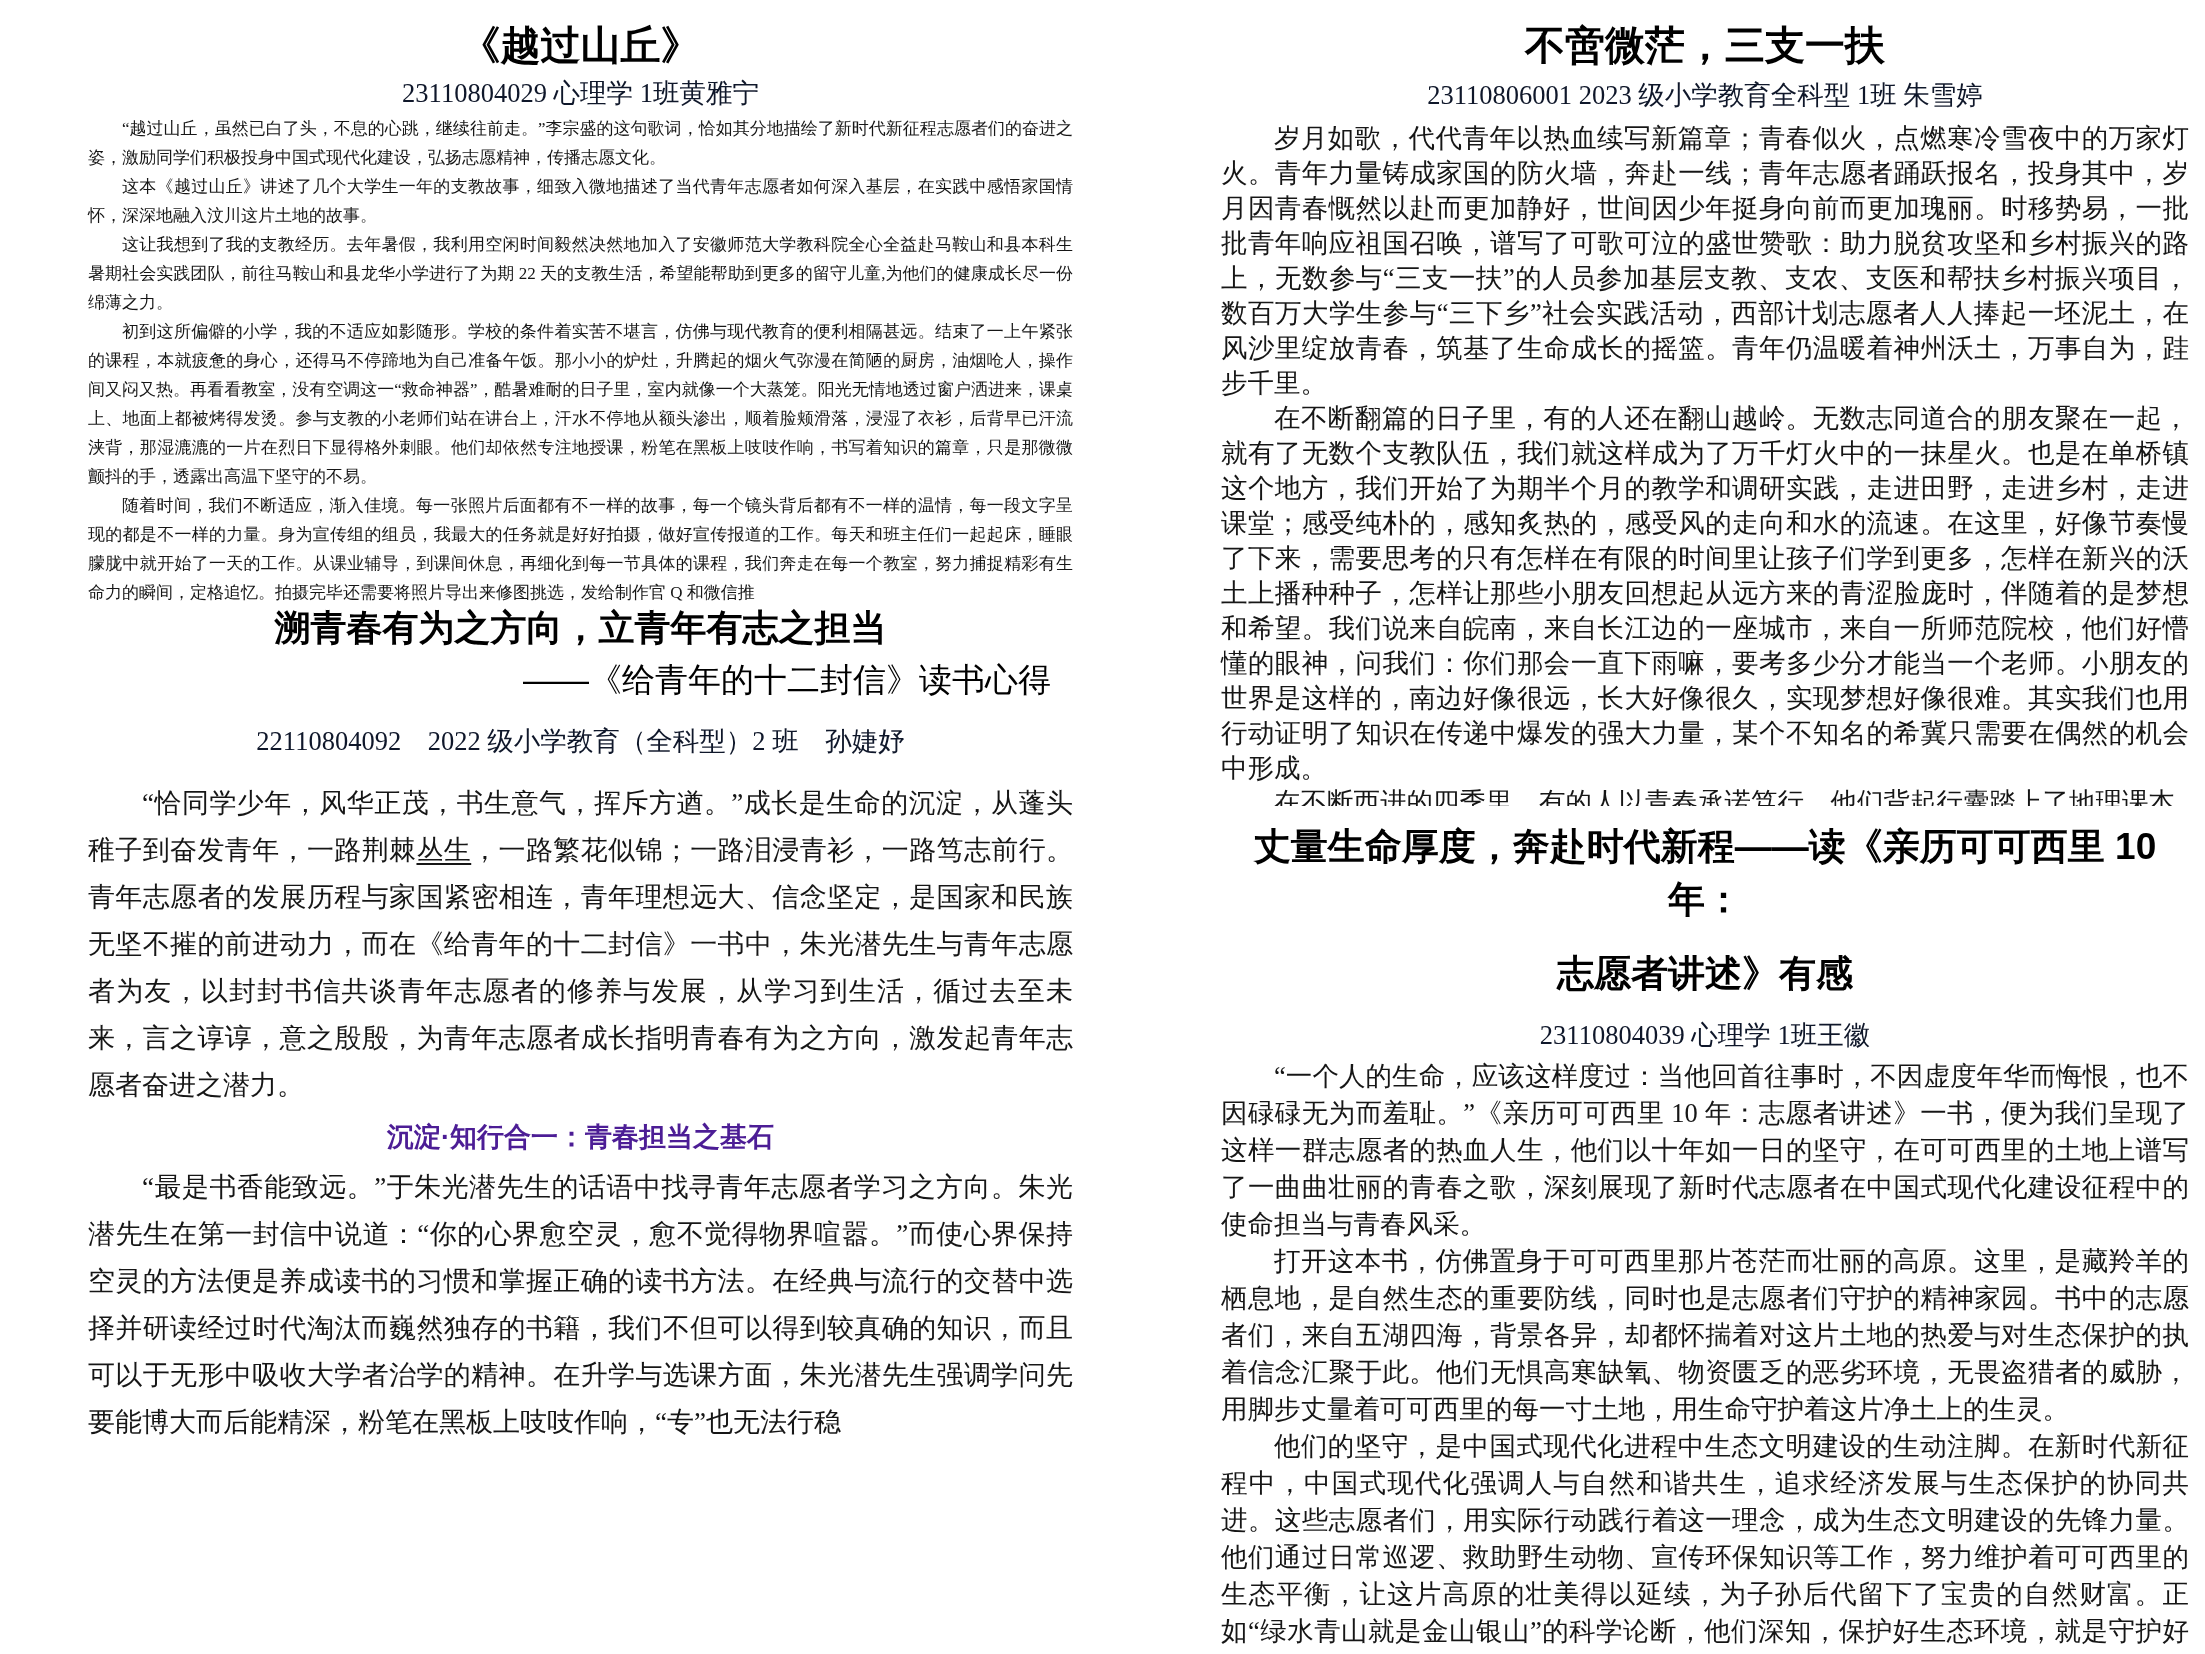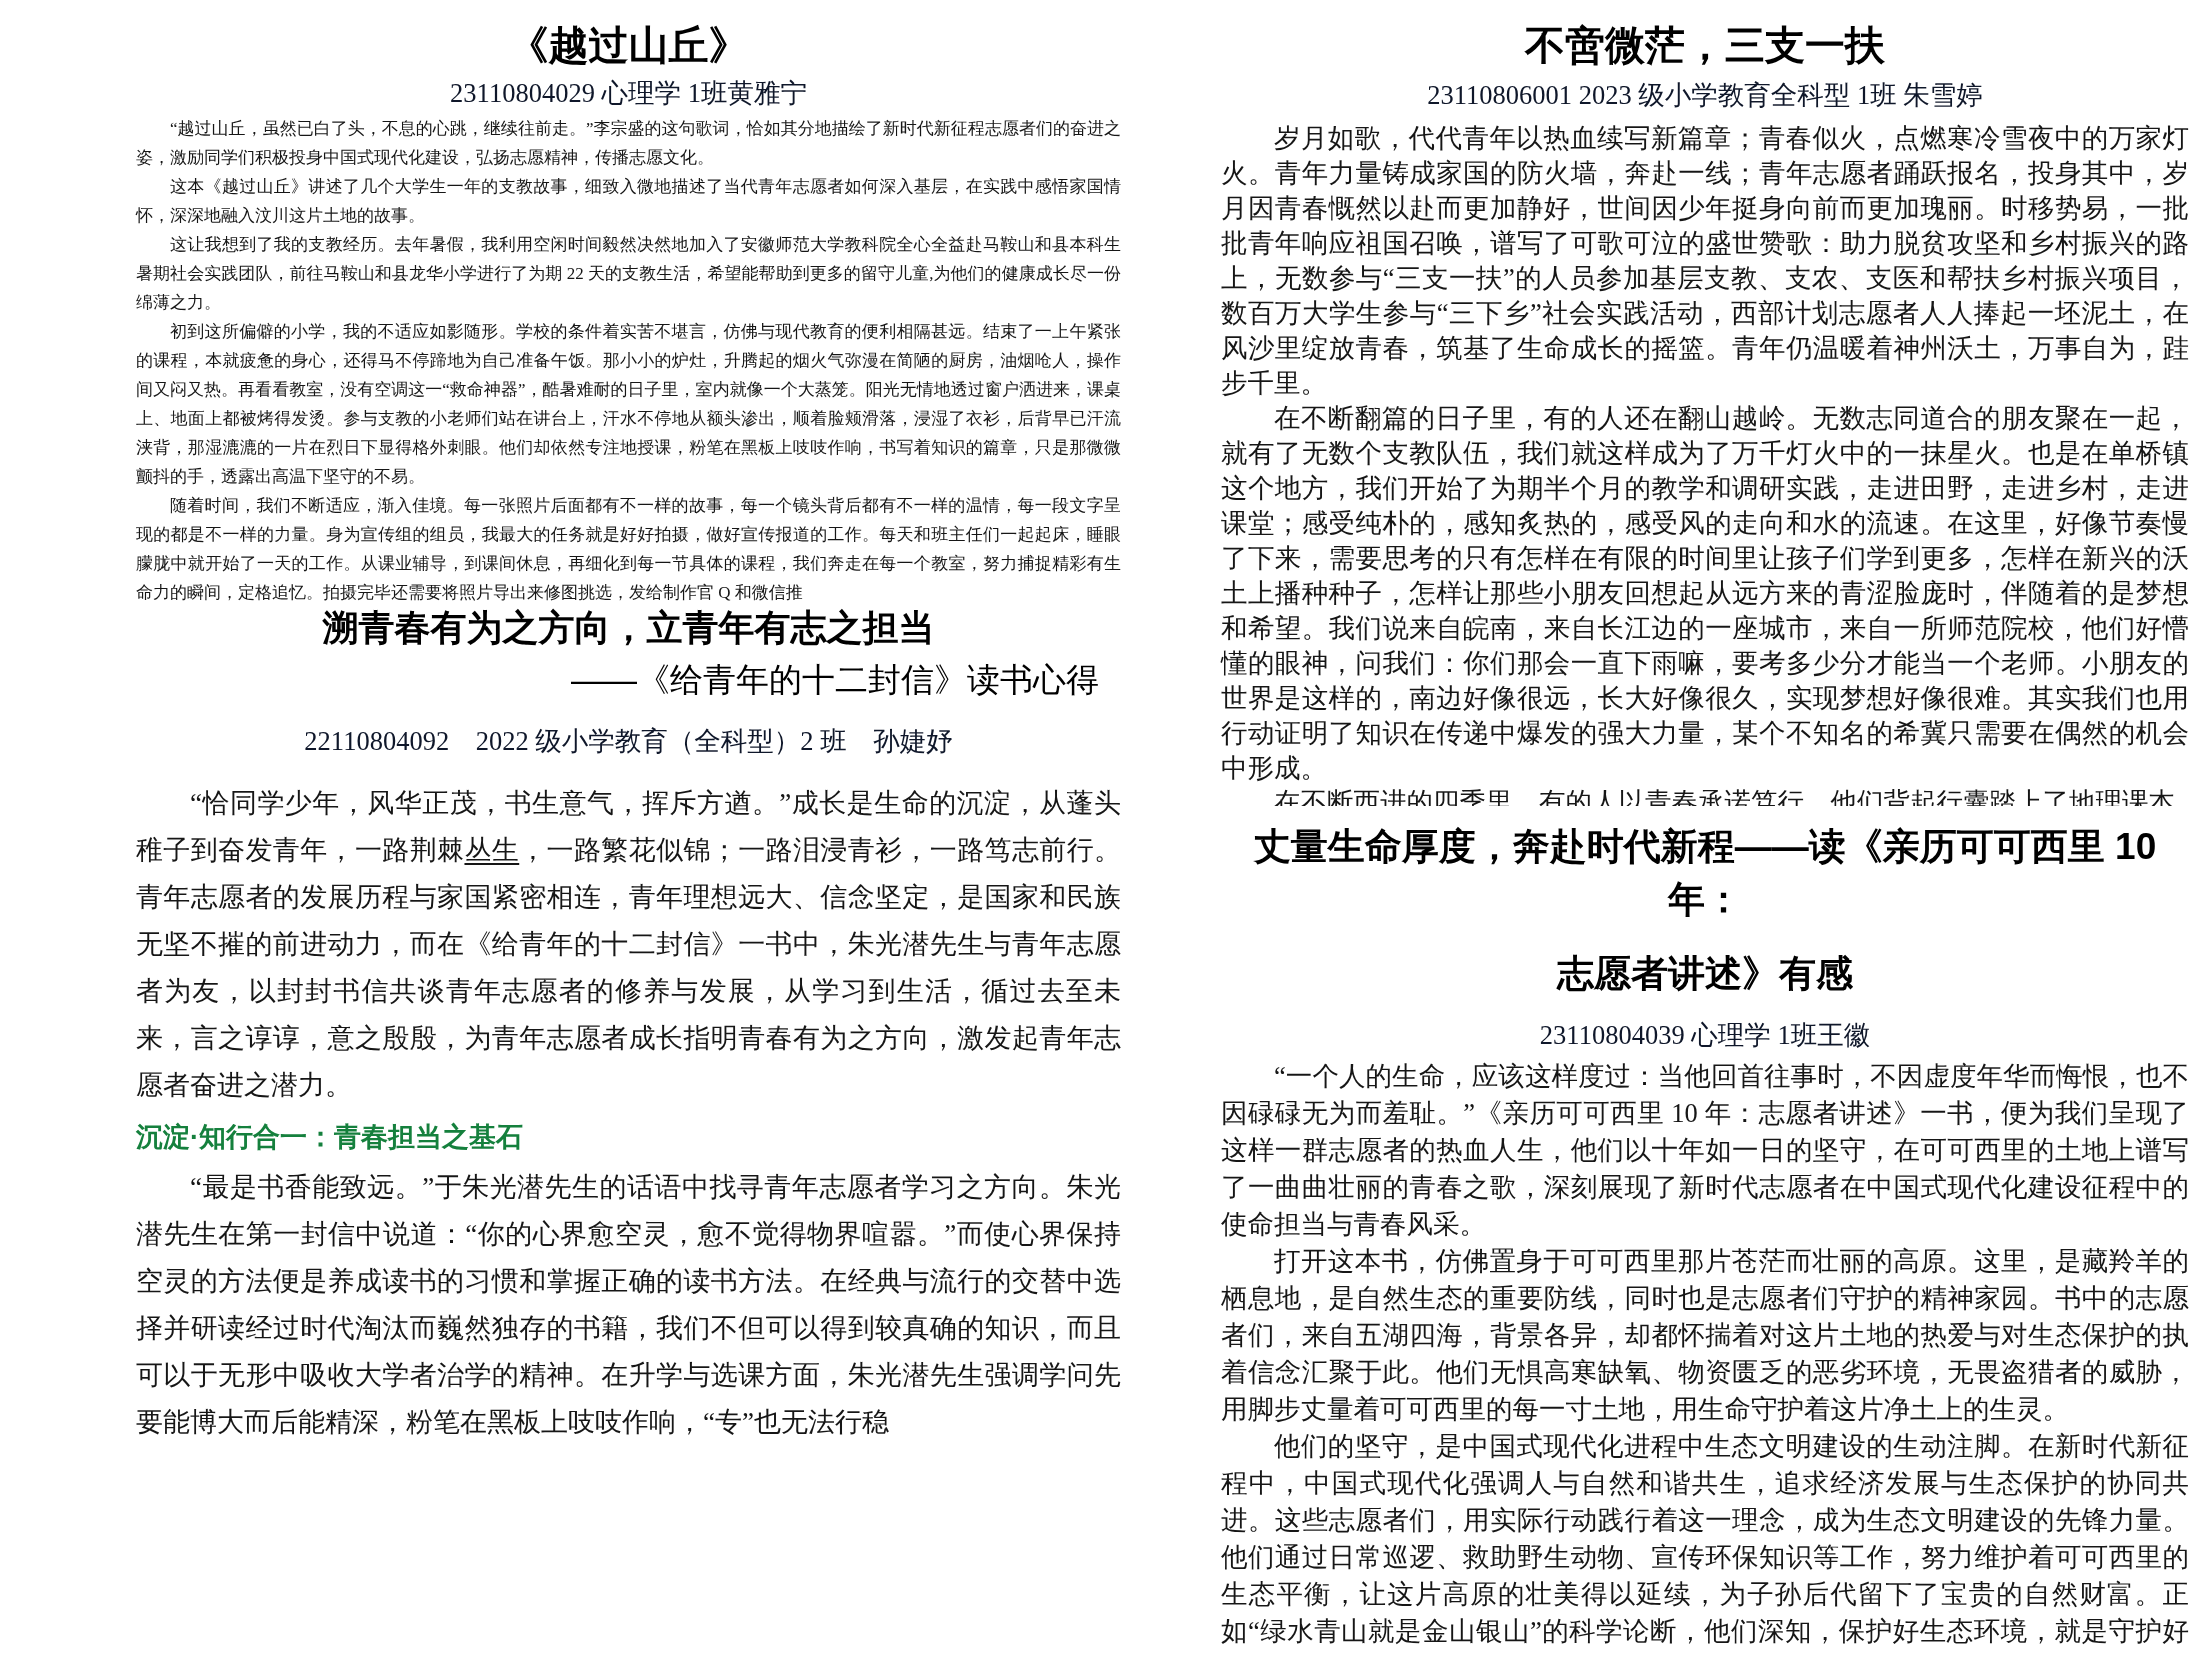--- a/index.html
+++ b/index.html
@@ -6,21 +6,21 @@
   .sheet {
     position: relative;
     width: 2206px;
     height: 1654px;
     background: #ffffff;
     overflow: hidden;
     color: #161616;
     font-family: "Liberation Serif", "DejaVu Serif", serif;
   }
   .col { position: absolute; top: 0; }
-  .col-left  { left: 88px;  width: 985px; margin-left: 48px; }
+  .col-left  { left: 88px;  width: 985px; }
   .col-right { left: 1221px; width: 968px; }
 
   .doc-title {
     text-align: center;
     font-weight: bold;
     color: #000;
   }
   .t-serif { font-family: "Liberation Serif", "DejaVu Serif", serif; font-size: 40px; line-height: 49px; margin-top: 21px; }
   .t-sans  { font-family: "Liberation Sans", "DejaVu Sans", sans-serif; }
 
@@ -48,26 +48,26 @@
     font-weight: normal;
     font-size: 33px;
     line-height: 39px;
     font-family: "Liberation Sans", "DejaVu Sans", sans-serif;
     color: #000;
   }
   .a2-byline { margin-top: 26.5px; }
   .a2-body { margin-top: 23px; font-size: 27px; line-height: 47px; }
   .a2-subheading {
     margin-top: 8.8px;
-    text-align: left;
+    text-align: center;
     font-weight: bold;
     font-size: 27px;
     line-height: 39px;
     font-family: "Liberation Sans", "DejaVu Sans", sans-serif;
-    color: #15803d;
+    color: #4c1d95;
   }
   .a2-body2 { margin-top: 7px; font-size: 27px; line-height: 47px; }
 
   .a3-title { font-size: 40px; line-height: 49px; margin-top: 21px; }
   .a3-byline { margin-top: 8.8px; }
   .a3-body { margin-top: 10.6px; font-size: 26.5px; line-height: 35px; }
   .clipped-line {
     height: 19.4px;
     overflow: hidden;
     font-size: 26.5px;

